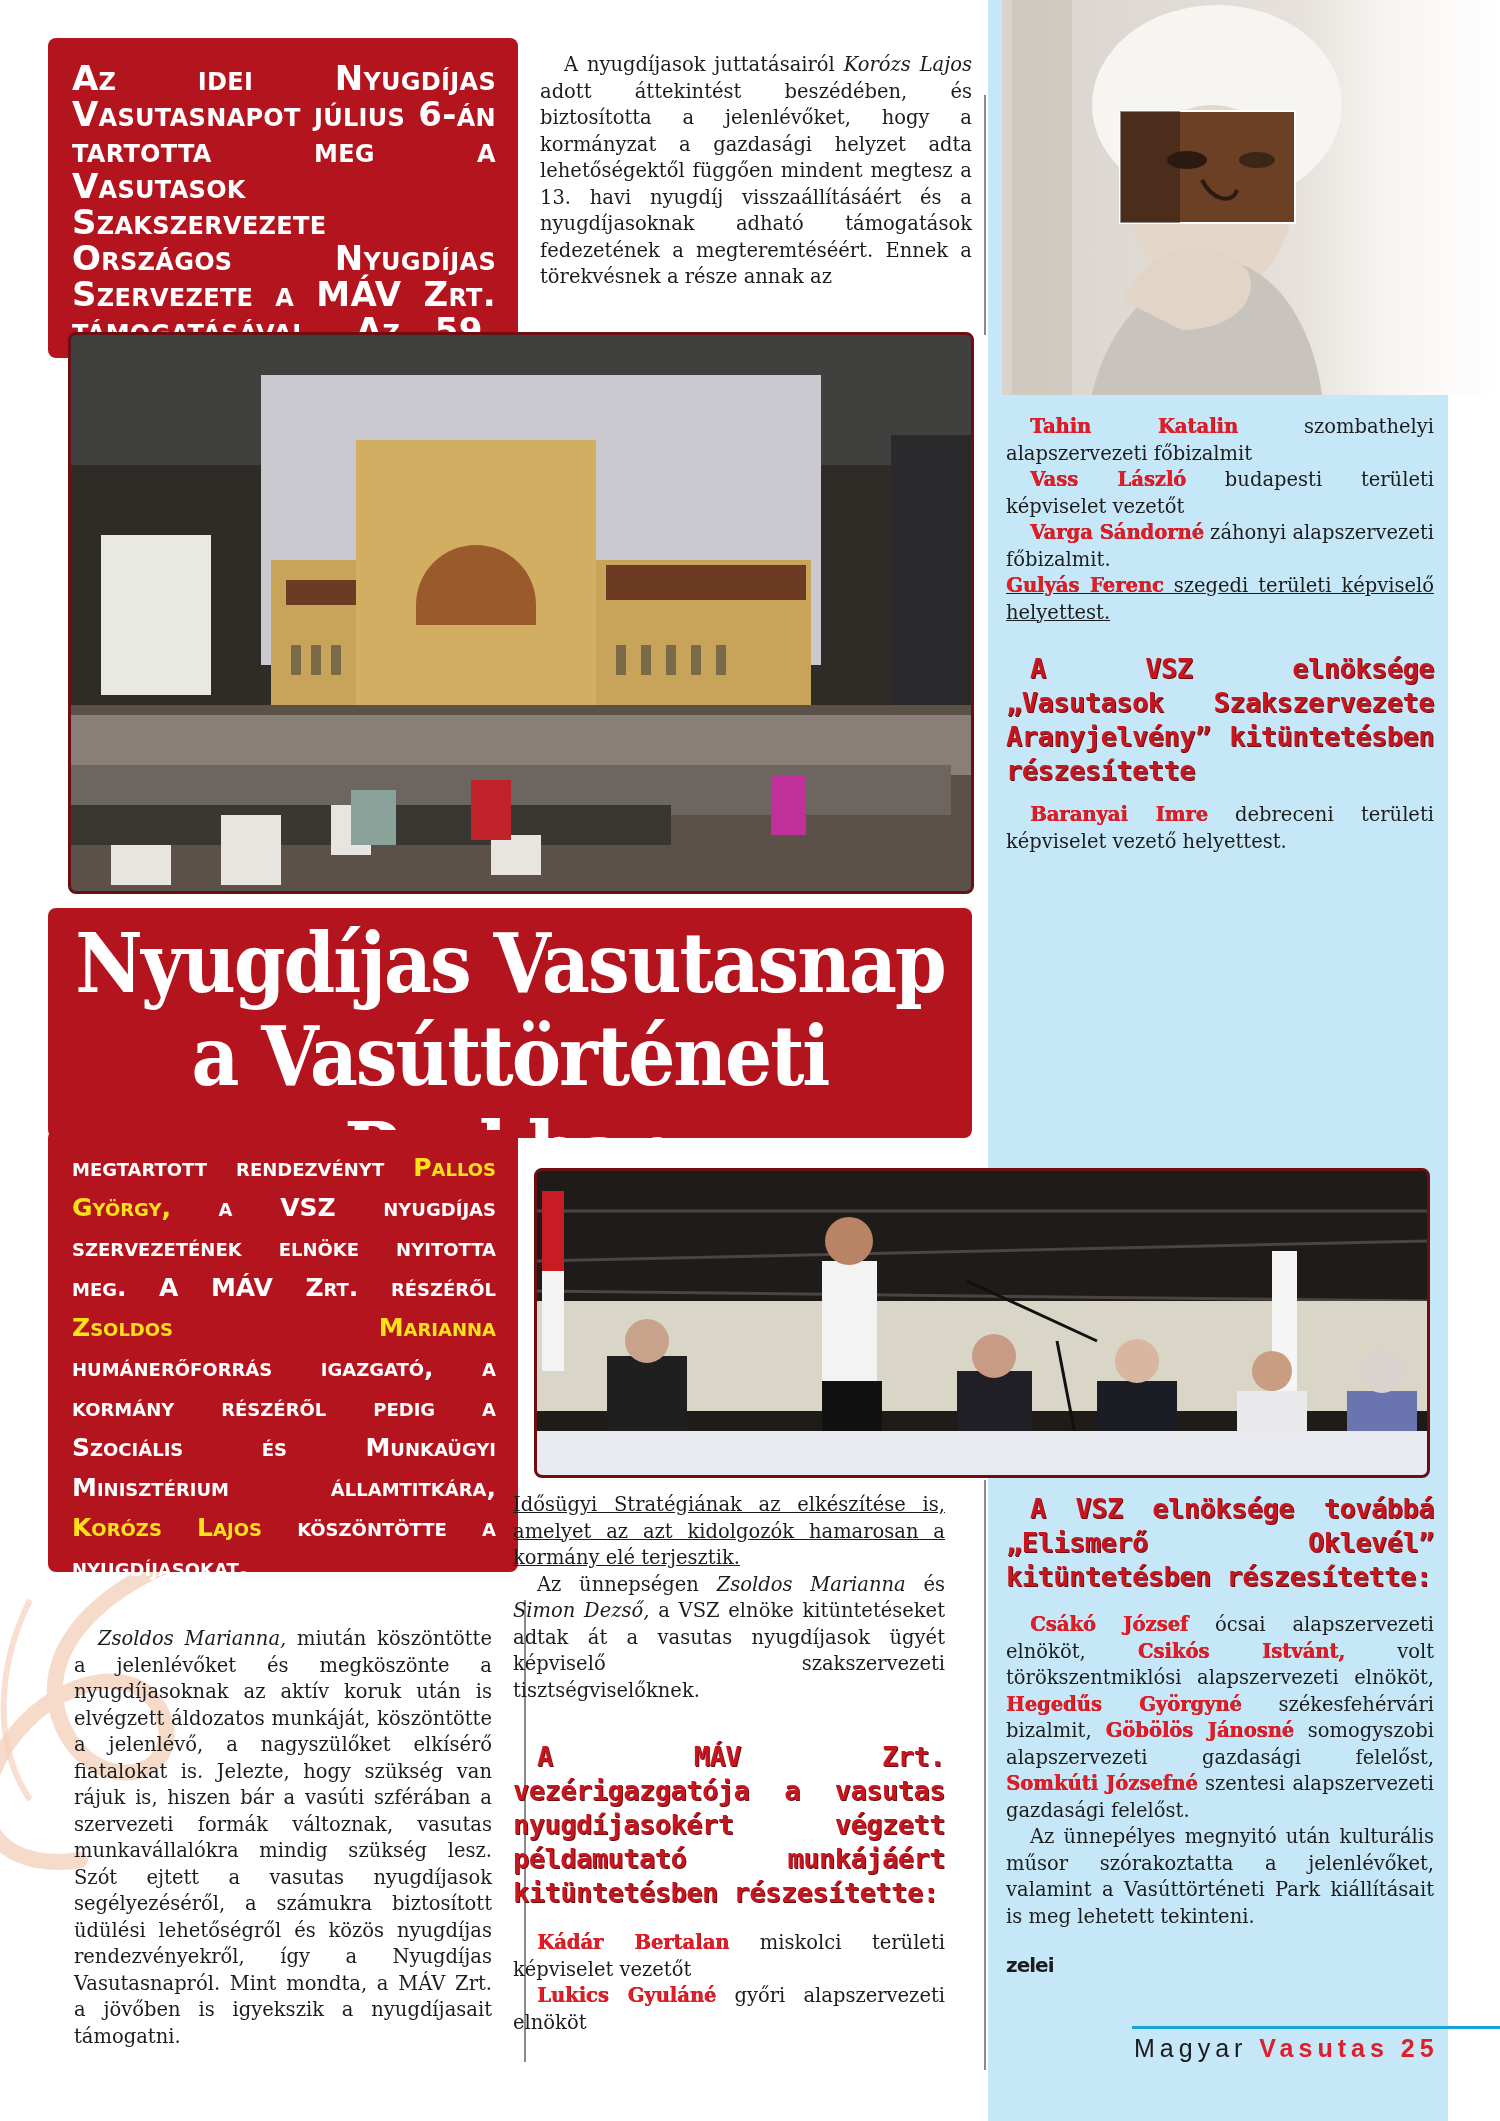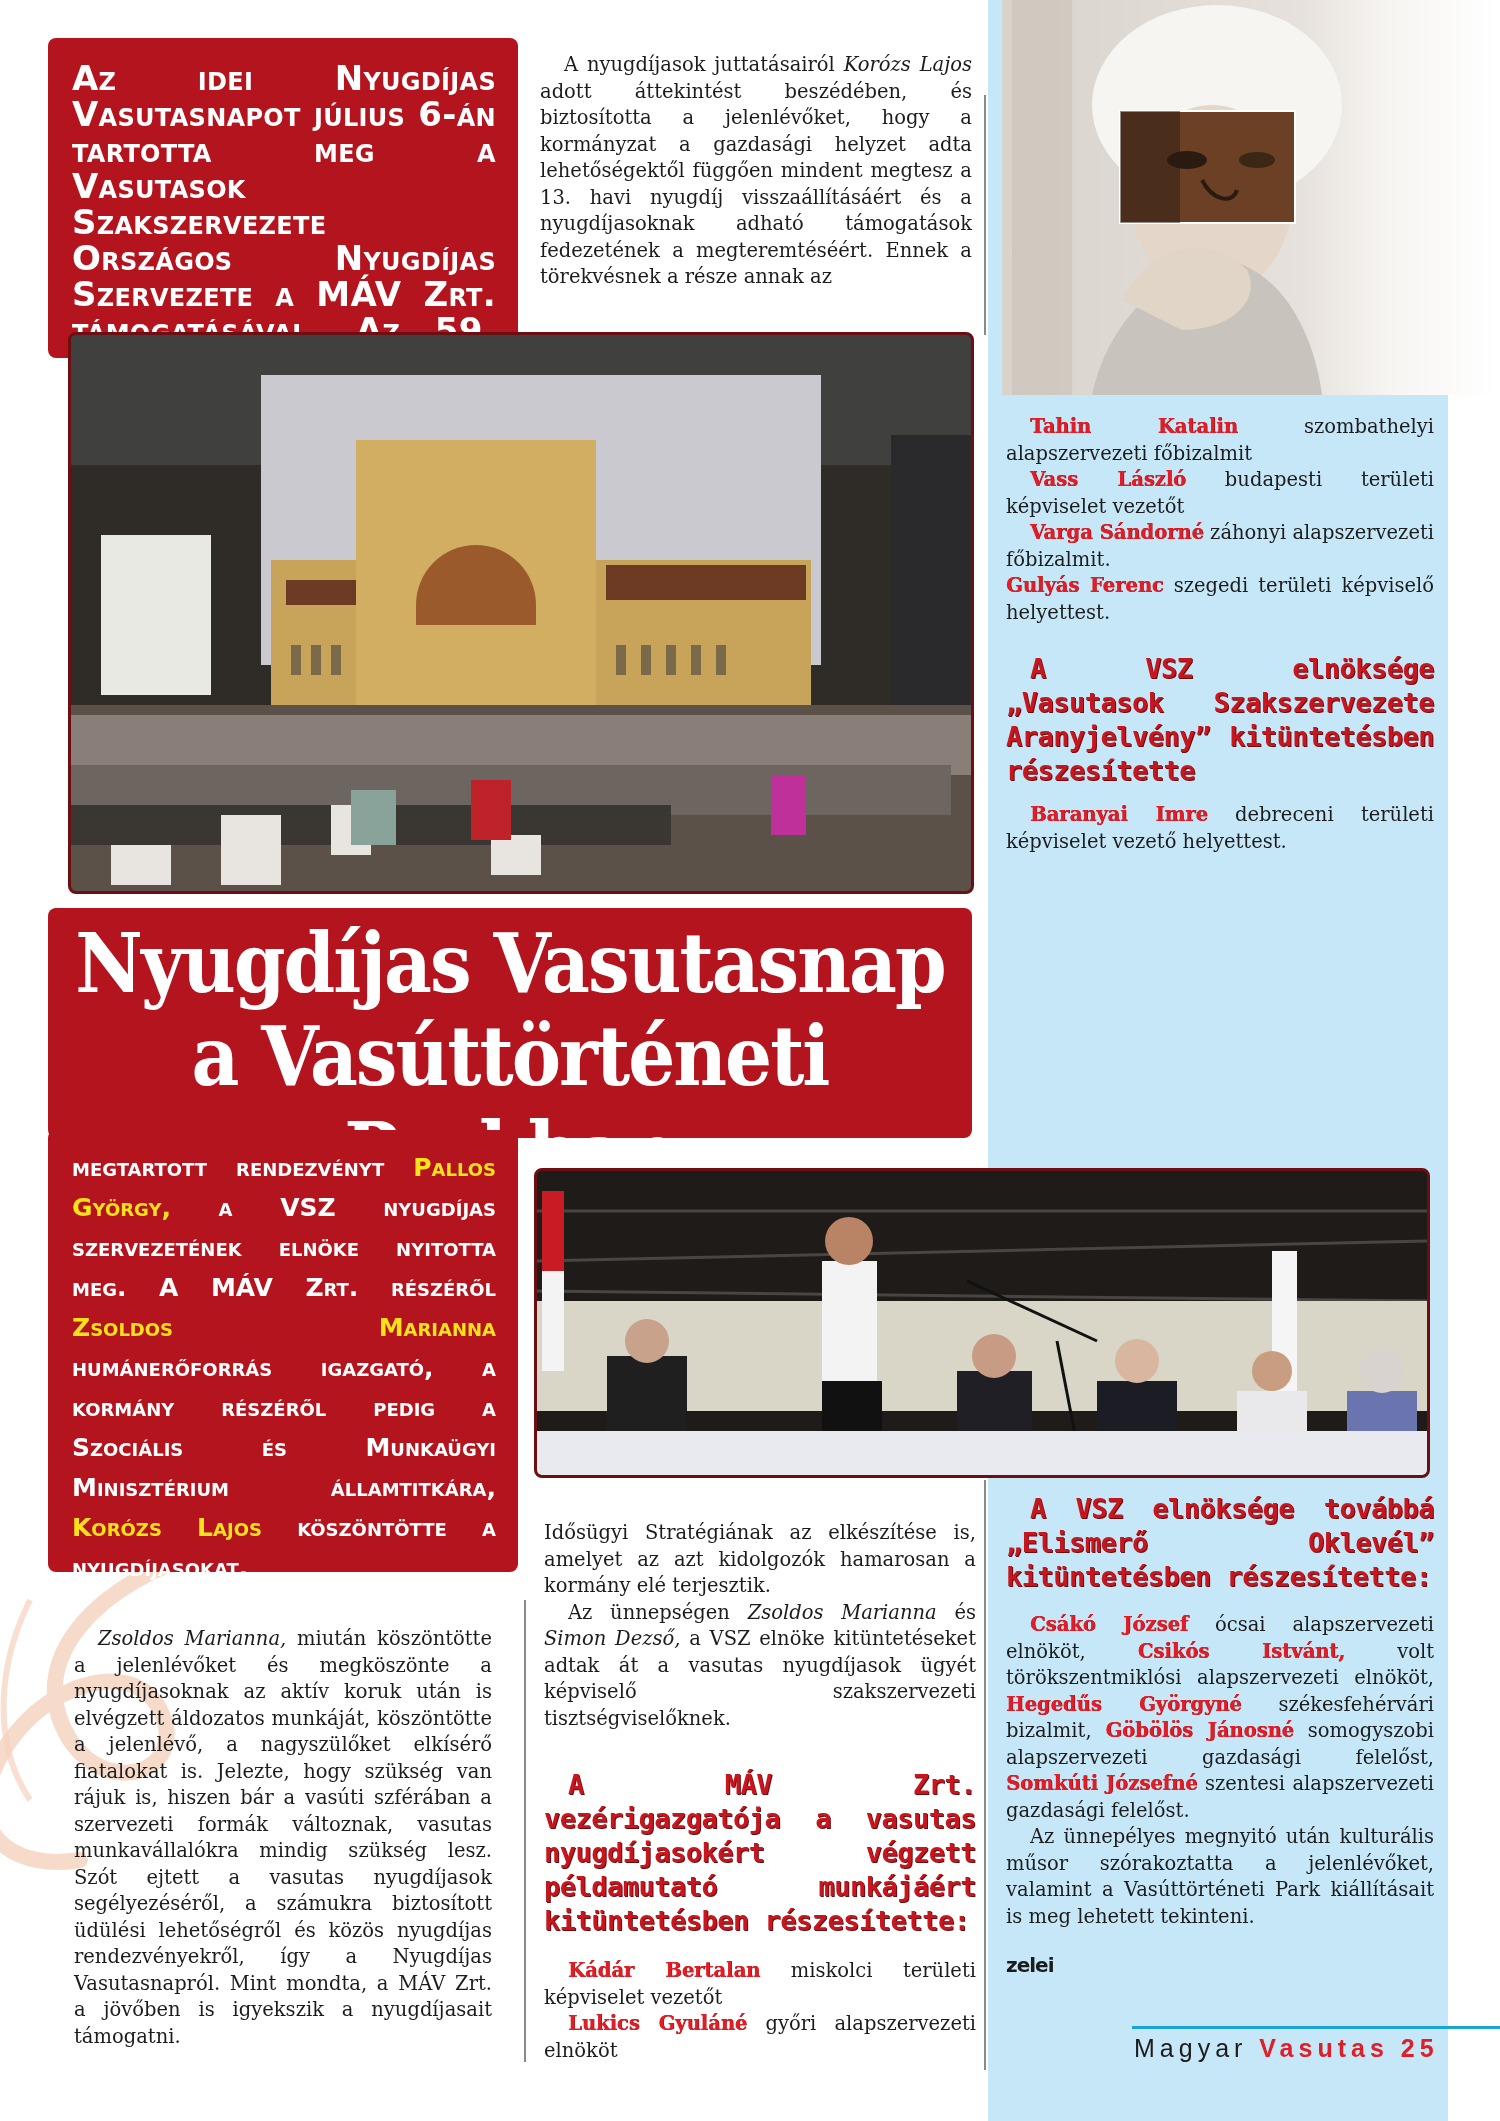--- a/index.html
+++ b/index.html
@@ -52,33 +52,33 @@
   .photo-hall { left: 68px; top: 332px; width: 906px; height: 562px; background: #3a3530; }
   .photo-stage { left: 534px; top: 1168px; width: 896px; height: 310px; background: #2b2622; }
   .photo-portrait { left: 1002px; top: 0; width: 498px; height: 395px; }
 
   
   .body-text {
     font-family: "DejaVu Serif", "Liberation Serif", serif;
     font-size: 19.5px; line-height: 26.5px; text-align: justify; color: #1c1c1c;
   }
   .body-text p { margin: 0; text-indent: 24px; }
-  .body-text p.noindent { text-indent: 0; }
+  .body-text p.noindent { text-indent: 0; text-decoration: underline; }
   .it { font-style: italic; }
   .name-red { color: #e01e28; font-weight: bold; font-family: "DejaVu Serif", serif; text-shadow: 0.5px 0 0 #a00; }
 
   .heading-red {
     font-family: "DejaVu Sans Mono", "Liberation Mono", monospace;
     color: #c8161f; font-weight: bold; font-size: 27px; line-height: 34px;
     text-align: justify; margin: 0; letter-spacing: -0.5px;
     text-shadow: 1px 1px 0 #6a0c10;
   }
 
   .col-mid-top { left: 540px; top: 52px; width: 432px; }
-  .col-mid-bottom { left: 544px; top: 1492px; width: 432px; margin-top: 28px; }
+  .col-mid-bottom { left: 513px; top: 1492px; width: 432px; }
   .col-left-bottom { left: 74px; top: 1626px; width: 418px; }
   .col-right-a { left: 1006px; top: 414px; width: 428px; }
   .col-right-b { left: 1006px; top: 1492px; width: 428px; }
 
   .signature {
     font-family: "DejaVu Sans", sans-serif; font-weight: bold; font-size: 20px;
     text-align: left; color: #1c1c1c; letter-spacing: -1px;
   }
 
   .footer-line { left: 1132px; top: 2026px; width: 368px; height: 3px; background: #1aa3d9; }

